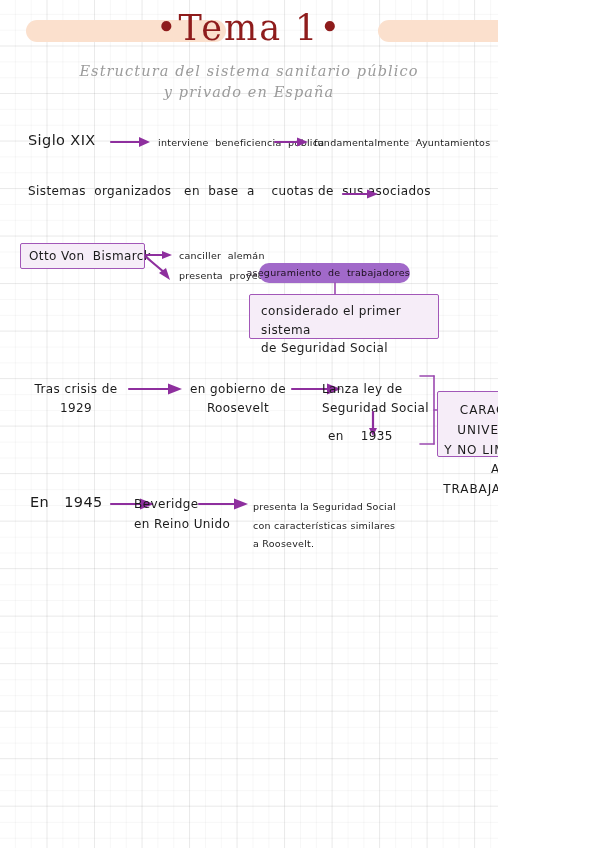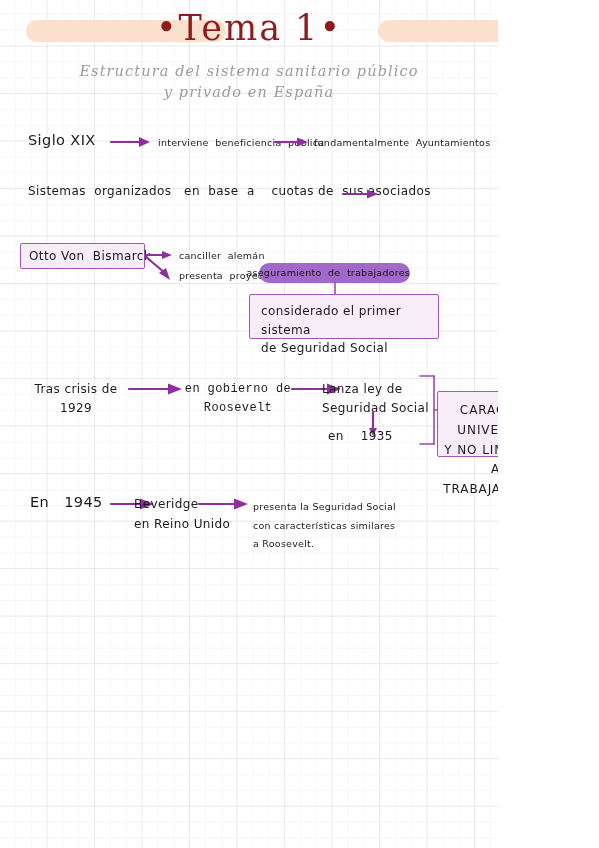--- a/index.html
+++ b/index.html
@@ -182,21 +182,21 @@
   <div class="abs hw mid ml" style="left:30px;top:380px;text-align:center;width:92px;line-height:1.6;">Tras crisis de
 1929</div>
 
   <div class="arrow" style="left:128px;top:381px;">
     <svg width="56" height="16" viewBox="0 0 56 16">
       <path class="ln" d="M1 8 L42 8"></path>
       <path class="hd" d="M40 2.5 L54 8 L40 13.5 Z"></path>
     </svg>
   </div>
 
-  <div class="abs hw mid ml" style="left:184px;top:380px;text-align:center;width:108px;line-height:1.6;font-family:Liberation Mono, monospace;">en  gobierno  de
+  <div class="abs hw mid ml" style="left:184px;top:380px;text-align:center;width:108px;line-height:1.6;">en  gobierno  de
 Roosevelt</div>
 
   <div class="arrow" style="left:291px;top:381px;">
     <svg width="52" height="16" viewBox="0 0 52 16">
       <path class="ln" d="M1 8 L38 8"></path>
       <path class="hd" d="M36 2.5 L50 8 L36 13.5 Z"></path>
     </svg>
   </div>
 
   <div class="abs hw mid ml" style="left:322px;top:380px;line-height:1.6;">Lanza  ley  de

